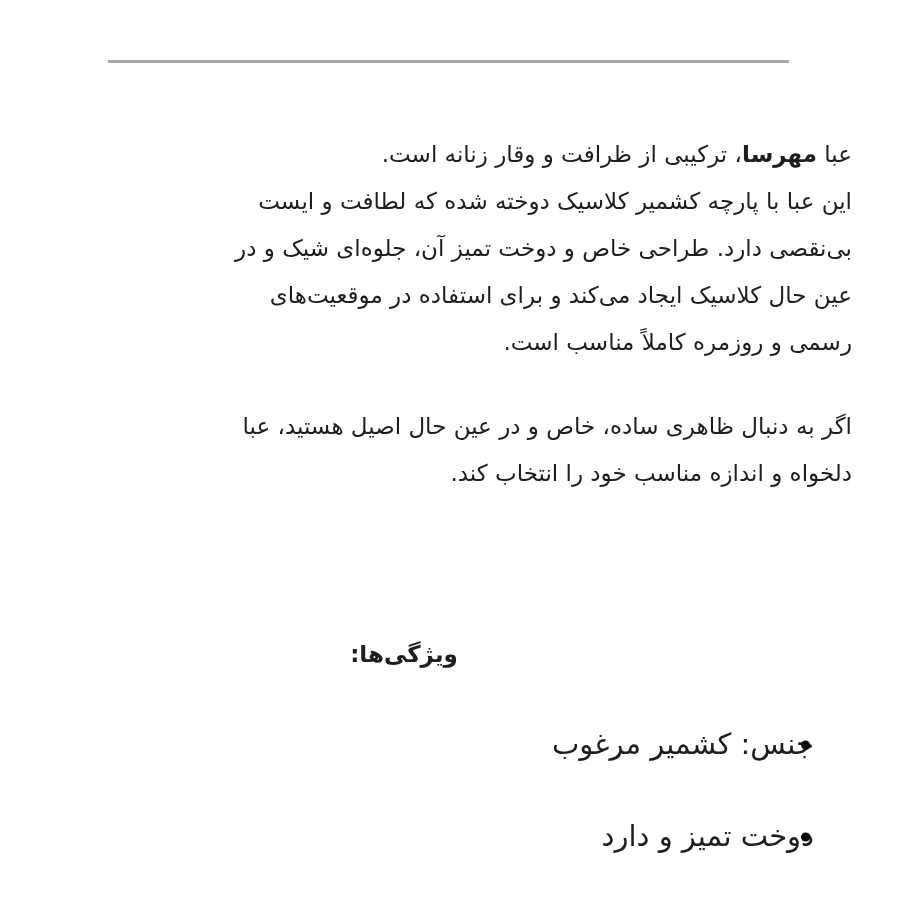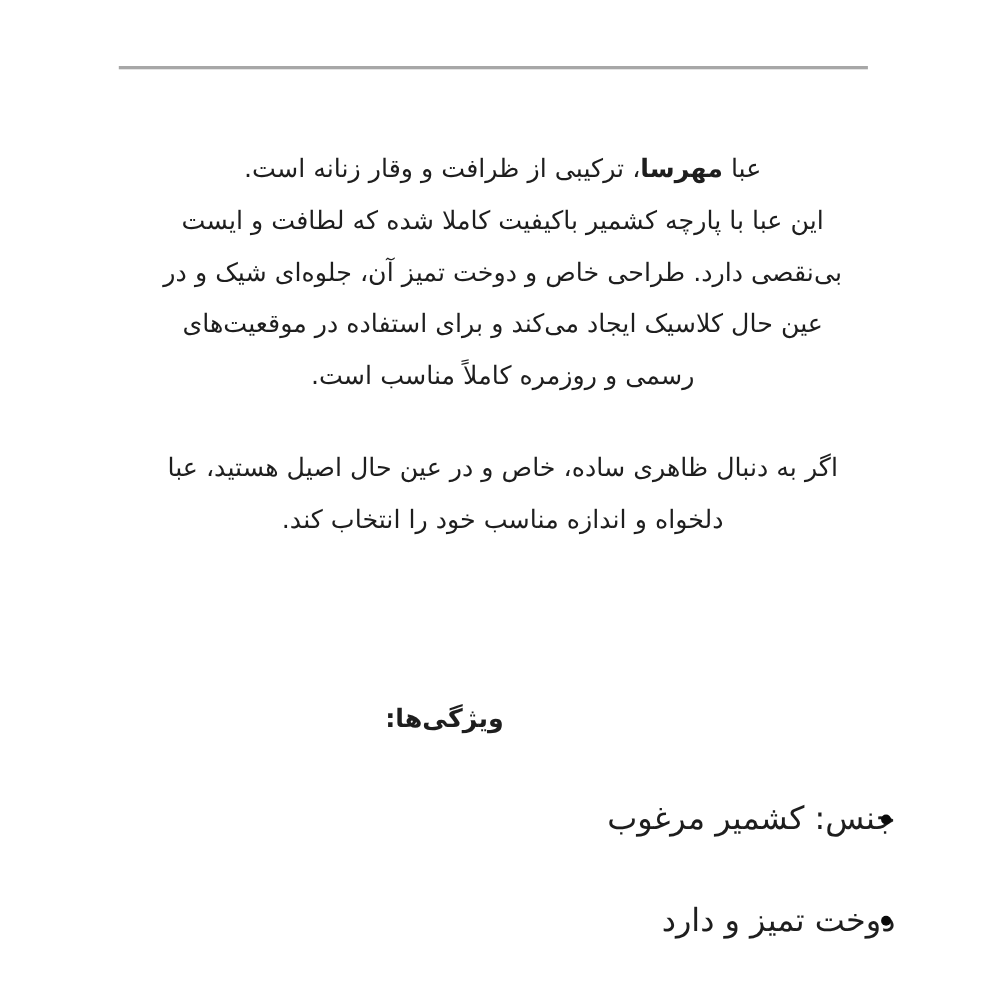--- a/index.html
+++ b/index.html
@@ -22,21 +22,21 @@
     left: 108px;
     width: 681px;
     height: 3px;
     background: #a7a7a7;
   }
   .para {
     position: absolute;
     left: 62px;
     width: 790px;
     direction: rtl;
-    text-align: center;
+    text-align: right;
     font-size: 23px;
     line-height: 47px;
     font-weight: 400;
   }
   .para1 { top: 131px; }
   .para2 { top: 403px; }
   .line { white-space: nowrap; }
   .brand-bold { font-weight: 700; }
   .features-heading {
     position: absolute;
@@ -75,21 +75,21 @@
 </style>
 </head>
 <body>
 
 <div class="canvas">
 
   <div class="divider"></div>
 
   <section class="para para1">
     <div class="line"><span>عبا </span><span class="brand-bold">مهرسا</span><span>، ترکیبی از ظرافت و وقار زنانه است.</span></div>
-    <div class="line">این عبا با پارچه کشمیر باکیفیت کاملا شده که لطافت و ایست</div>
+    <div class="line">این عبا با پارچه کشمیر کلاسیک دوخته شده که لطافت و ایست</div>
     <div class="line">بی‌نقصی دارد. طراحی خاص و دوخت تمیز آن، جلوه‌ای شیک و در</div>
     <div class="line">عین حال کلاسیک ایجاد می‌کند و برای استفاده در موقعیت‌های</div>
     <div class="line">رسمی و روزمره کاملاً مناسب است.</div>
   </section>
 
   <section class="para para2">
     <div class="line">اگر به دنبال ظاهری ساده، خاص و در عین حال اصیل هستید، عبا</div>
     <div class="line">دلخواه و اندازه مناسب خود را انتخاب کند.</div>
   </section>
 

